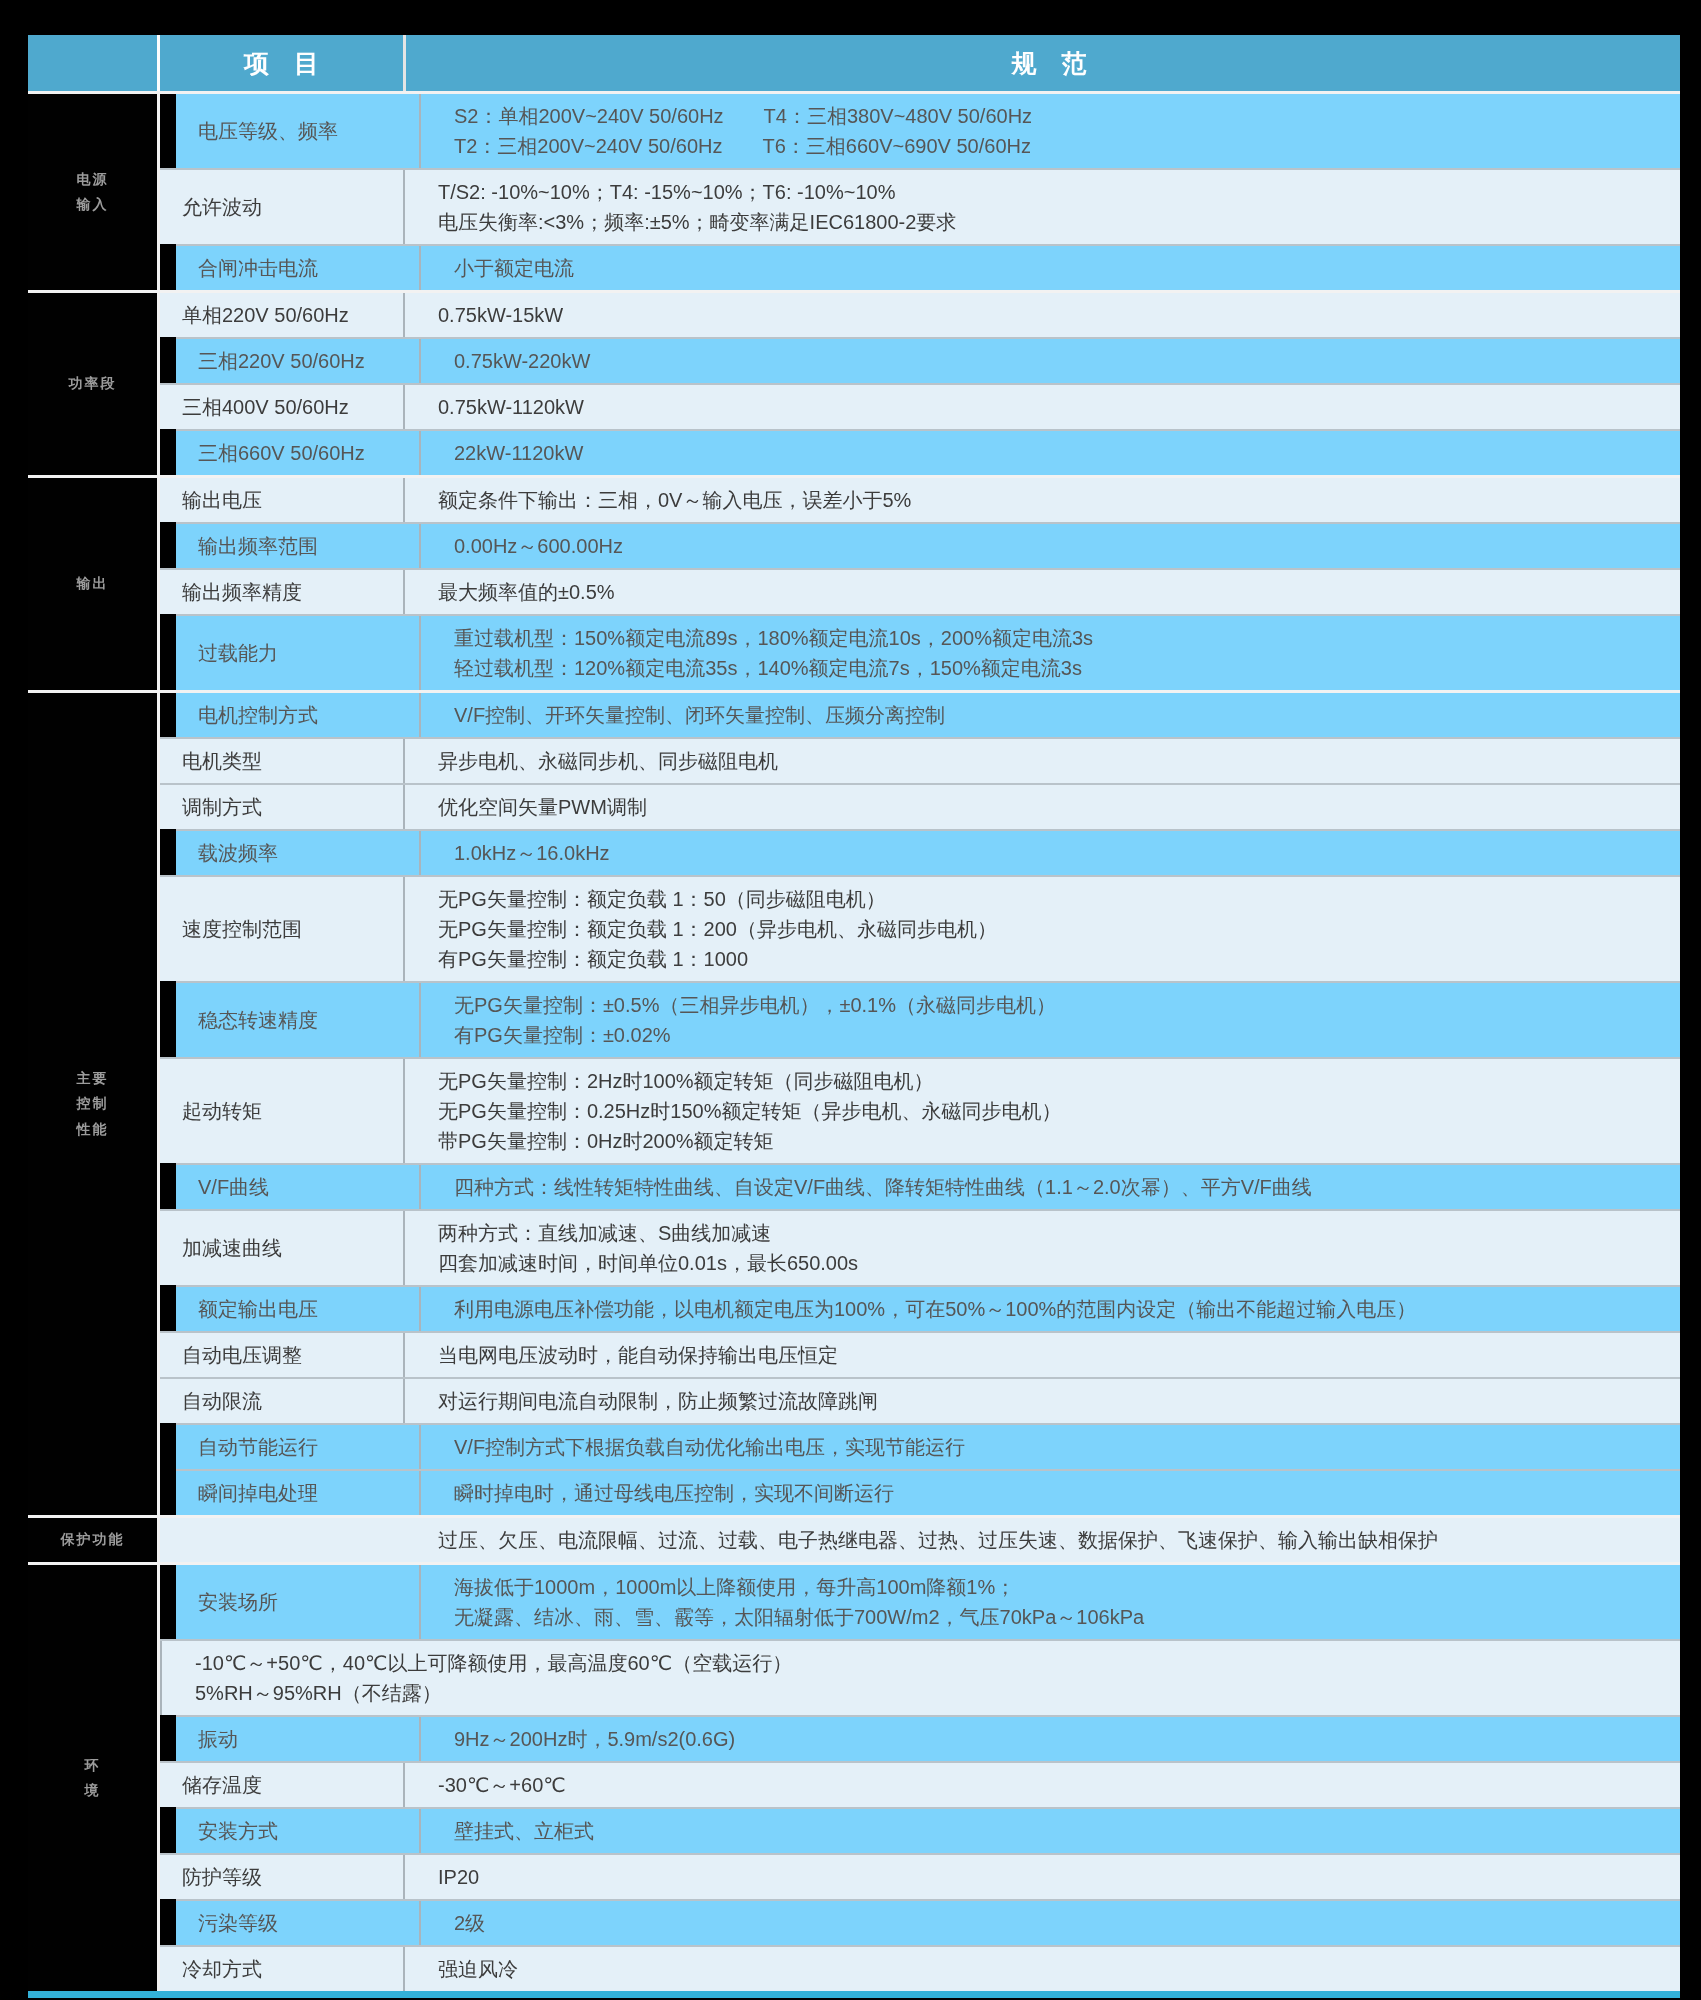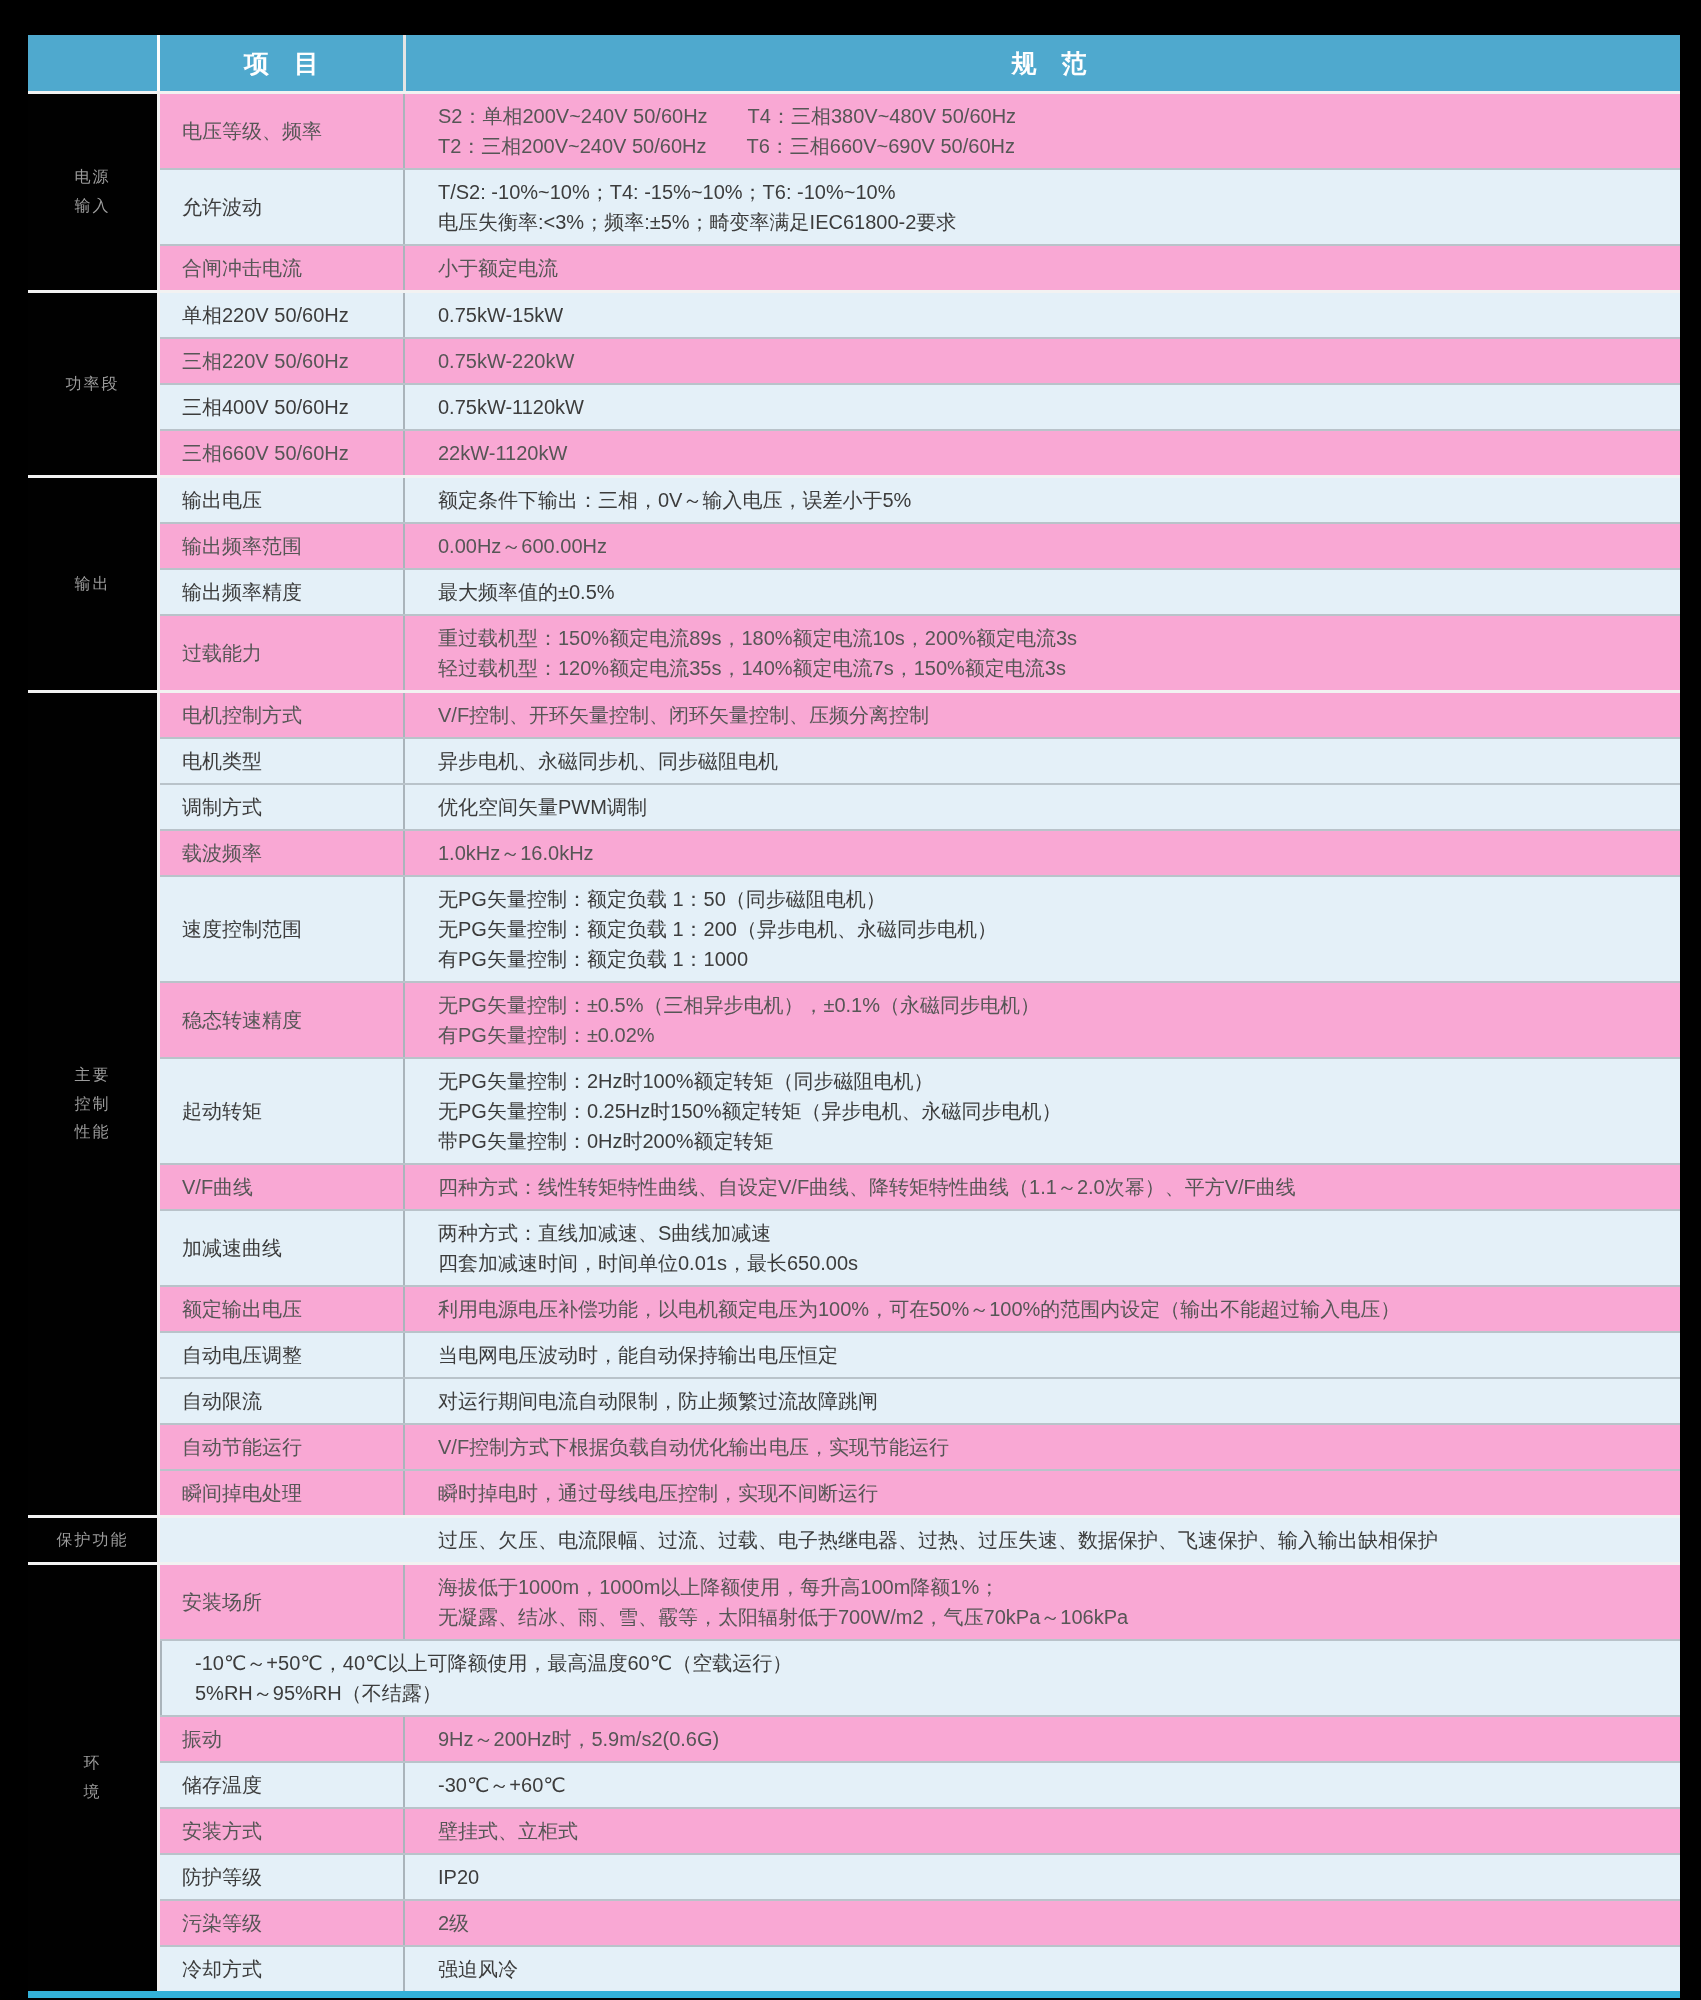--- a/index.html
+++ b/index.html
@@ -10,28 +10,28 @@
   .spec-table{position:absolute;left:28px;top:35px;width:1652px;}
   
   .thead{display:flex;background:#4fa9ce;height:56px;}
   .thead .h-cat{width:129px;}
   .thead .h-item{width:243px;border-left:3px solid #fdfdfd;display:flex;align-items:center;justify-content:center;}
   .thead .h-spec{flex:1;border-left:3px solid #e5e5e5;display:flex;align-items:center;justify-content:center;padding-left:12px;}
   .thead .h-item,.thead .h-spec{color:#fff;font-size:25px;font-weight:bold;}
   
   .section{display:flex;border-top:3px solid #f2f2f2;}
   .section .category{
-    width:129px;background:#010101;color:#9c9c9c;font-size:16px;font-weight:normal;
+    width:129px;background:#010101;color:#9c9c9c;font-size:14px;font-weight:bold;
     display:flex;align-items:center;justify-content:center;text-align:center;
     white-space:pre-line;line-height:1.8;letter-spacing:2px;
   }
   .section .rows{flex:1;border-left:3px solid #f2f2f2;display:flex;flex-direction:column;}
   .row{display:flex;}
   .row + .row{border-top:2px solid #b9c3ca;}
-  .row.dark{background:#f9a8d4;color:#565656;}
+  .row.dark{background:#7dd3fc;color:#565656;margin-left:16px;}
   .row.light{background:#e4f0f8;color:#3c3c3c;}
   .row .item{
     width:243px;box-sizing:border-box;padding:7px 8px 7px 22px;
     display:flex;align-items:center;font-size:20px;line-height:30px;white-space:pre-line;
   }
   .row .spec{
     flex:1;box-sizing:border-box;border-left:2px solid #aab4bb;
     padding:7px 18px 7px 33px;display:flex;align-items:center;
     font-size:20px;line-height:30px;white-space:pre-line;
   }

